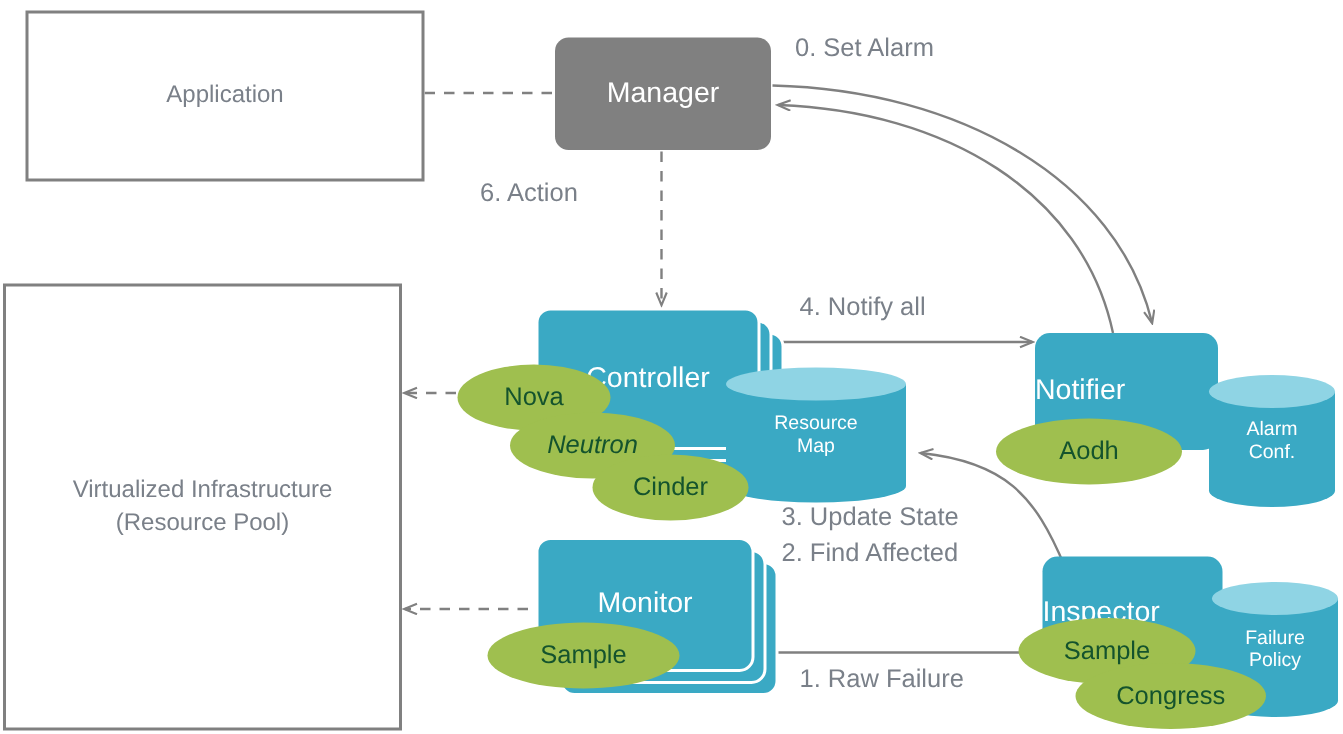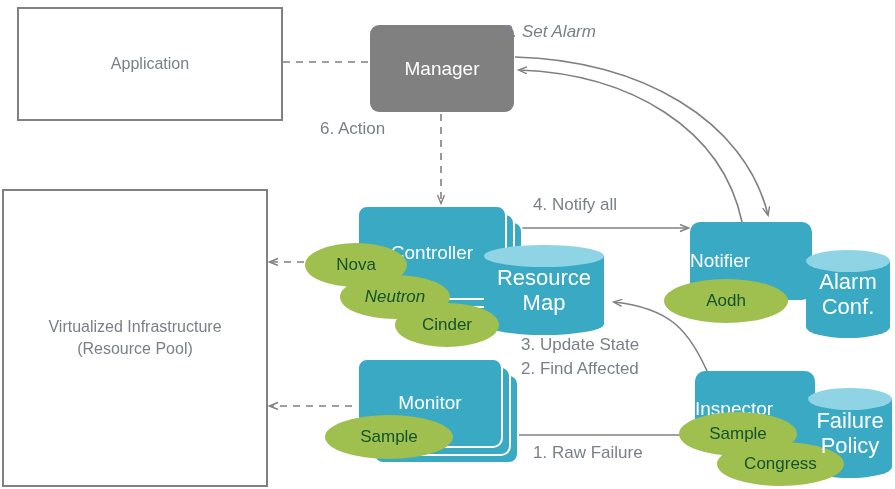--- a/index.html
+++ b/index.html
@@ -7,21 +7,21 @@
   #stage{position:relative;width:895px;height:489px;overflow:hidden;background:#fff;}
 
   
   .plainbox{position:absolute;border:2px solid #808080;background:#ffffff;
             display:flex;align-items:center;justify-content:center;text-align:center;
             color:#7a8089;font-size:16px;line-height:1.35;}
   #app-box{left:17px;top:7px;width:262px;height:110px;}
   #vi-box{left:2px;top:189px;width:262px;height:294px;}
 
   
-  #manager-box{position:absolute;left:370px;top:25px;width:144px;height:87px;
+  #manager-box{position:absolute;left:370px;top:25px;width:144px;height:75px;
                background:#808080;border-radius:9px;display:flex;align-items:center;
                justify-content:center;color:#ffffff;font-size:19px;}
 
   
   .stack{position:absolute;}
   .stack .card{position:absolute;background:#3aa9c4;border-radius:10px;
                border:2px solid #ffffff;box-sizing:border-box;}
   .stack .card.c3{left:16px;top:16px;}
   .stack .card.c2{left:8px;top:8px;}
   .stack .card.c1{left:0;top:0;display:flex;align-items:center;justify-content:center;
@@ -34,21 +34,21 @@
 
   
   .cyl{position:absolute;}
   .cyl .body{position:absolute;left:0;right:0;top:11px;bottom:11px;background:#3aa9c4;}
   .cyl .top{position:absolute;left:0;right:0;top:0;height:22px;border-radius:50%;
             background:#8fd4e4;}
   .cyl .bot{position:absolute;left:0;right:0;bottom:0;height:22px;border-radius:50%;
             background:#3aa9c4;}
   .cyl .lbl{position:absolute;left:0;right:0;top:0;bottom:0;display:flex;
             align-items:center;justify-content:center;text-align:center;
-            color:#ffffff;font-size:22px;line-height:1.15;z-index:3;}
+            color:#ffffff;font-size:13px;line-height:1.15;z-index:3;}
 
   
   .tag{position:absolute;background:#9fbf4f;border-radius:50%;
        display:flex;align-items:center;justify-content:center;
        color:#14532d;font-size:17px;}
 
   
   .step{position:absolute;color:#7a8089;font-size:17px;white-space:nowrap;}
 
   svg.overlay{position:absolute;left:0;top:0;width:895px;height:489px;
@@ -178,20 +178,20 @@
     <span>Aodh</span>
   </div>
 
   <div class="tag" style="left:679px;top:412px;width:118px;height:44px;">
     <span>Sample</span>
   </div>
   <div class="tag" style="left:717px;top:442px;width:127px;height:44px;">
     <span>Congress</span>
   </div>
 
-  <div class="step" style="left:503px;top:22px;font-style:italic;">0. Set Alarm</div>
+  <div class="step" style="left:530px;top:22px;">0. Set Alarm</div>
   <div class="step" style="left:320px;top:119px;">6. Action</div>
   <div class="step" style="left:533px;top:195px;text-align:center;">4. Notify all</div>
   <div class="step" style="left:521px;top:335px;">3. Update State</div>
   <div class="step" style="left:521px;top:359px;">2. Find Affected</div>
   <div class="step" style="left:533px;top:443px;">1. Raw Failure</div>
 
 </div>
 
 </body></html>

